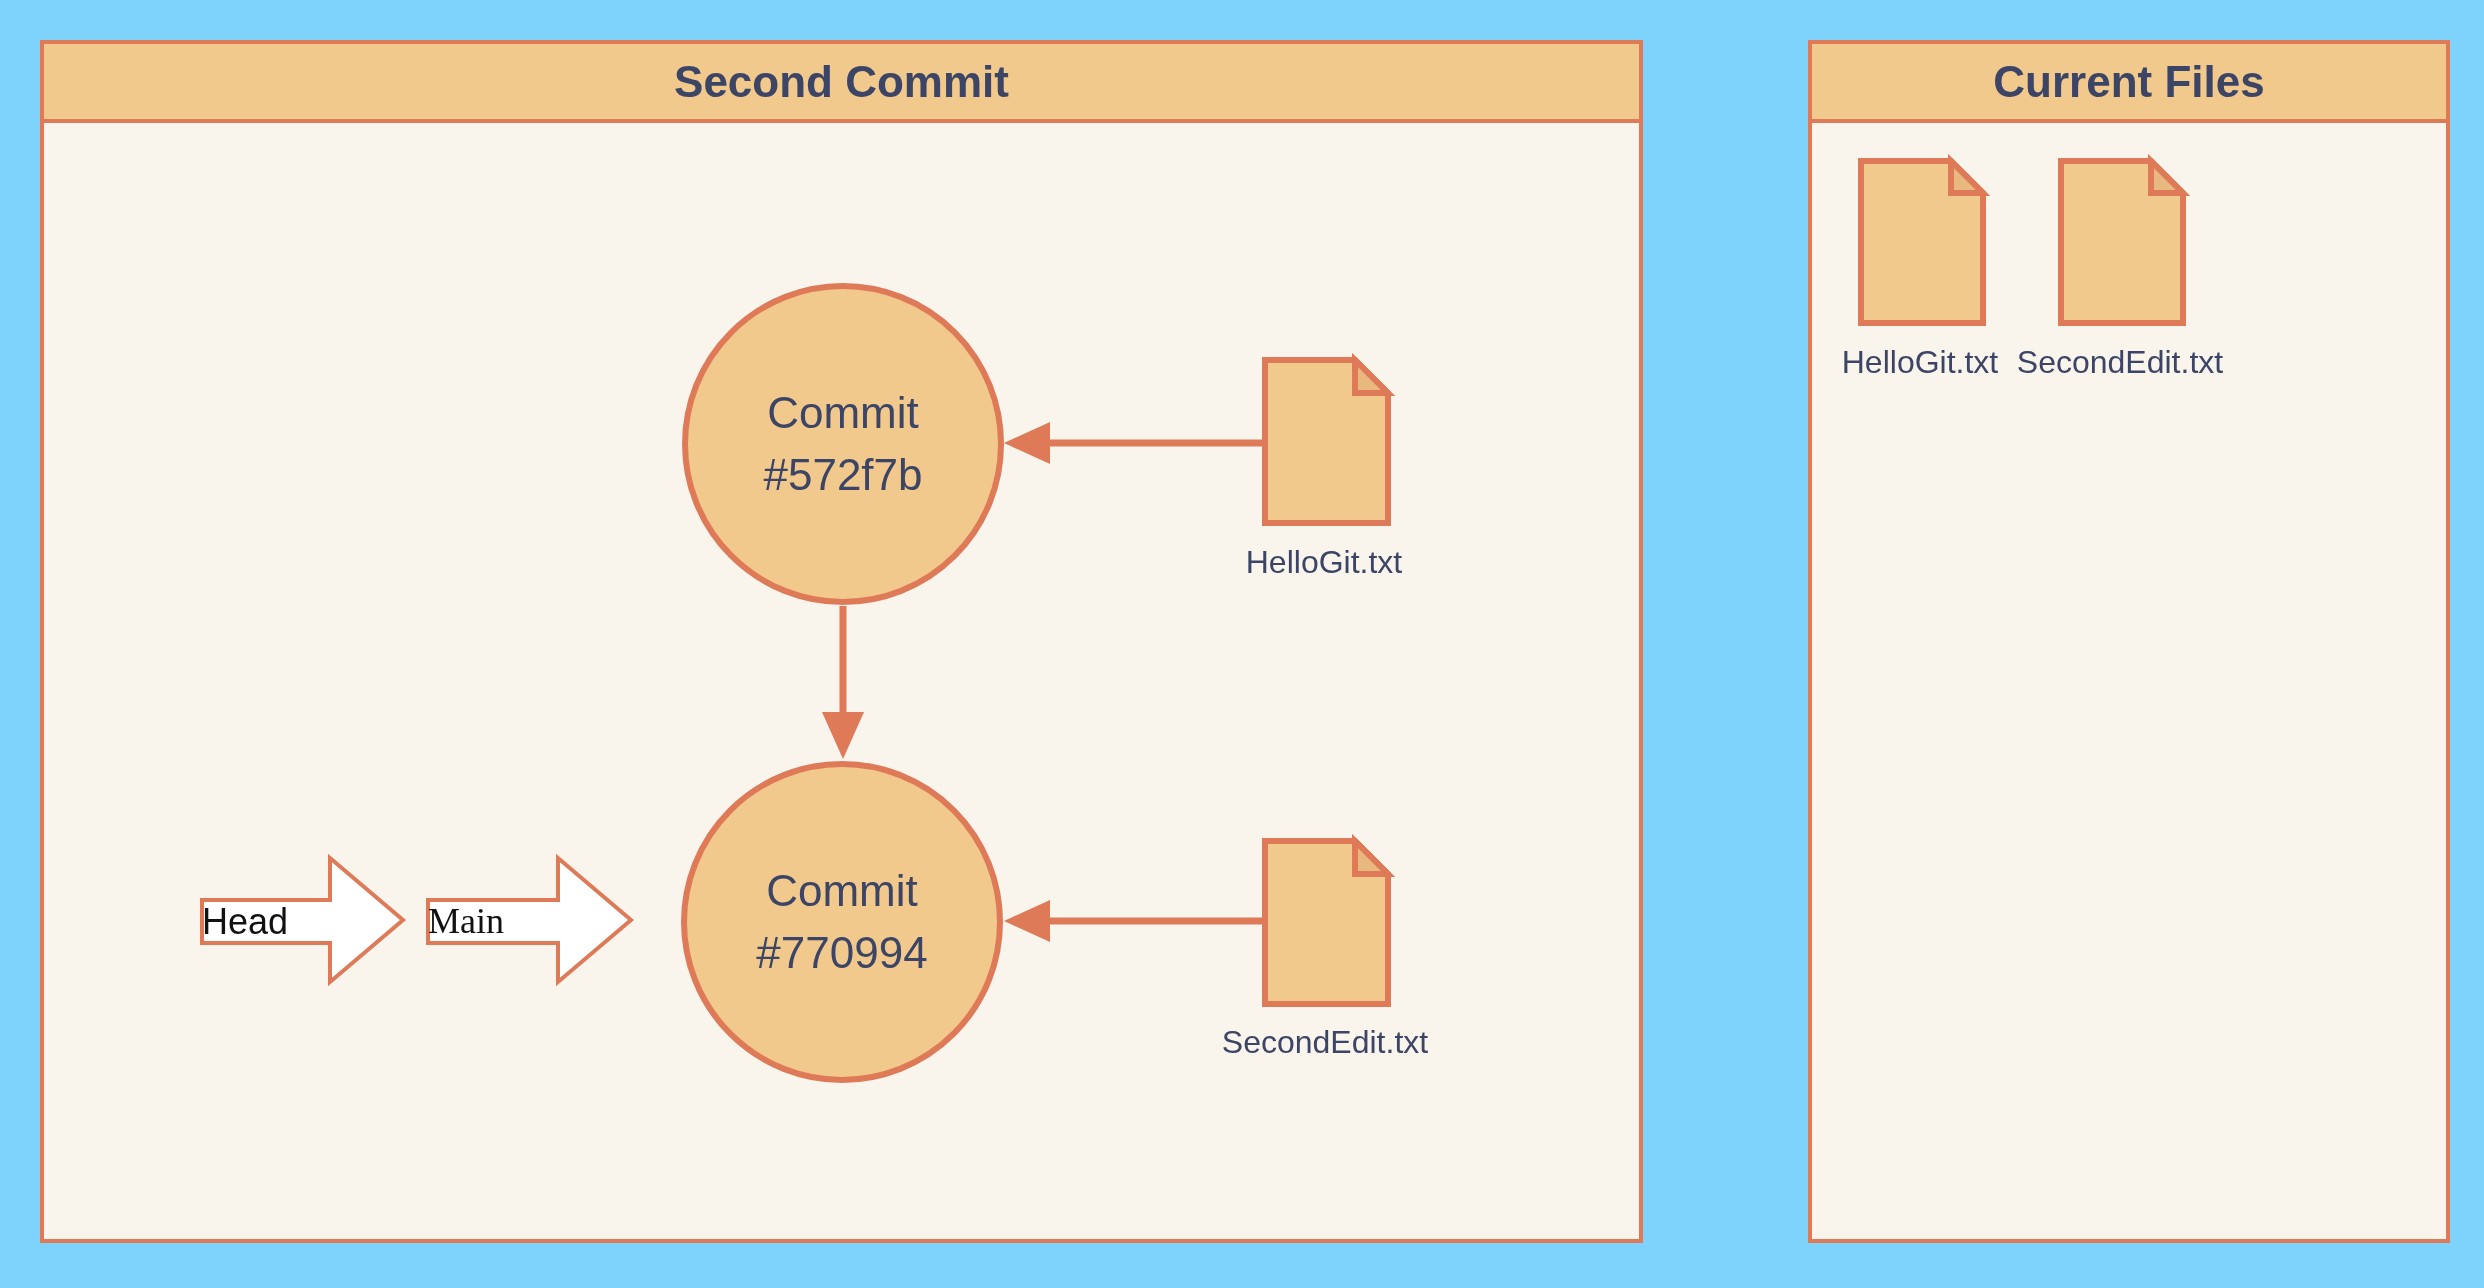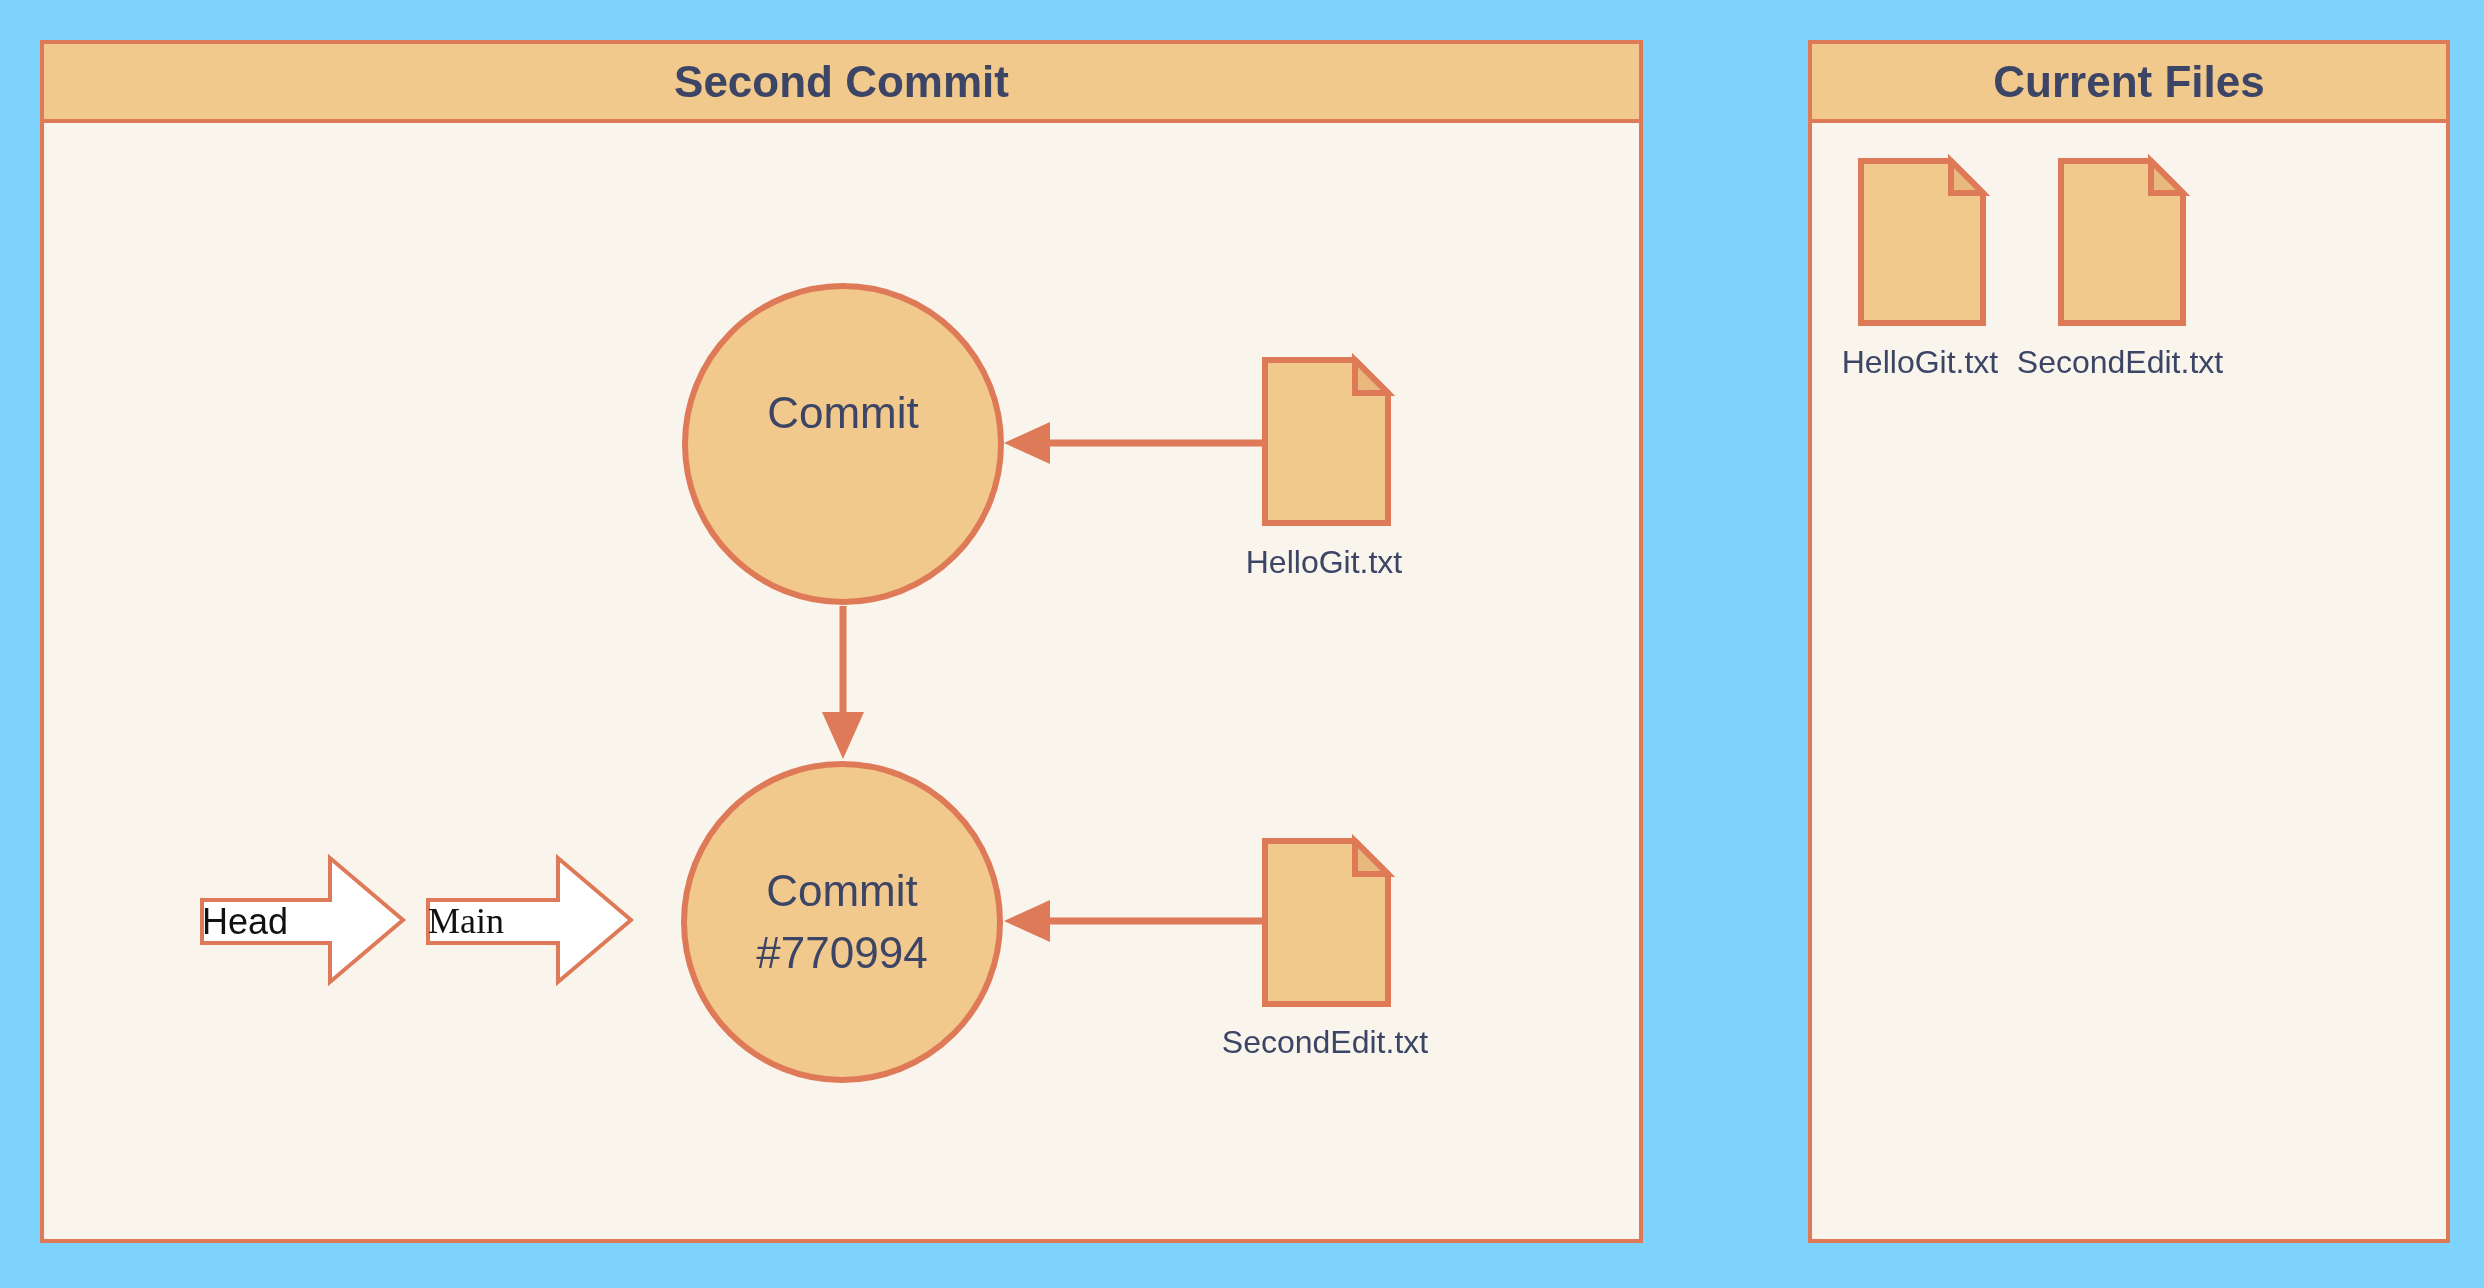--- a/index.html
+++ b/index.html
@@ -139,20 +139,21 @@
       <polygon points="2151,161 2183,193 2151,193" fill="#e8b87f" stroke="#df7a58" stroke-width="6"></polygon>
     </g>
 
     <polygon points="202,900 330,900 330,858 403,920 330,982 330,943 202,943" fill="#ffffff" stroke="#df7a58" stroke-width="4"></polygon>
 
     <polygon points="428,900 558,900 558,858 631,920 558,982 558,943 428,943" fill="#ffffff" stroke="#df7a58" stroke-width="4"></polygon>
   </svg>
 
   <div class="commit-text commit-text-1">
     <div>Commit</div>
+    <div>#572f7b</div>
   </div>
 
   <div class="commit-text commit-text-2">
     <div>Commit</div>
     <div>#770994</div>
   </div>
 
   <div class="file-label file-label-l1">HelloGit.txt</div>
   <div class="file-label file-label-l2">SecondEdit.txt</div>
   <div class="file-label file-label-r1">HelloGit.txt</div>

